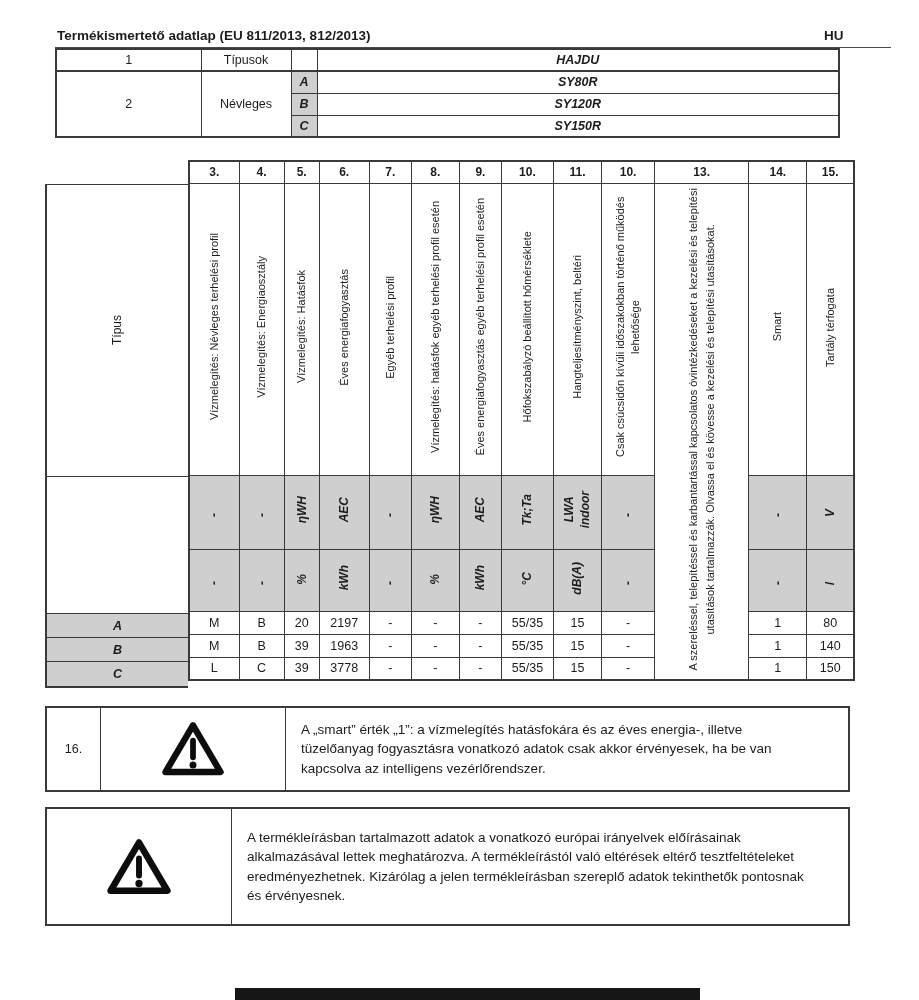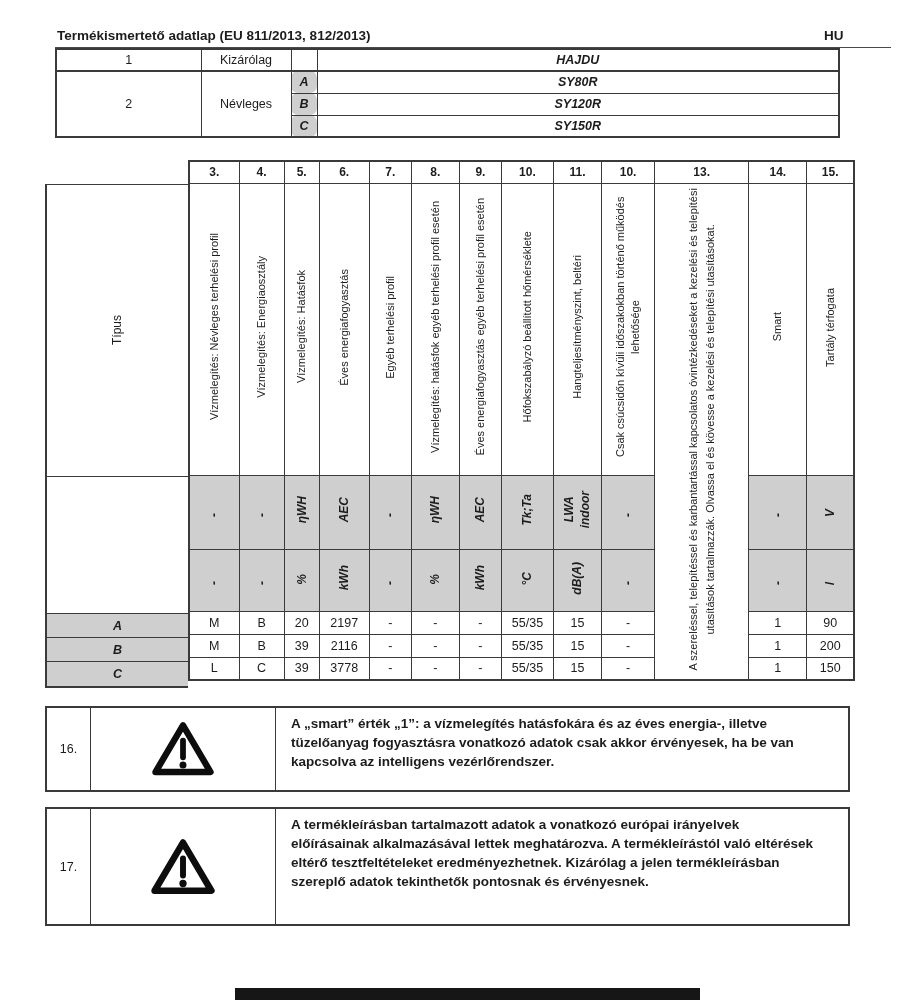--- a/index.html
+++ b/index.html
@@ -11,21 +11,21 @@
   .doc-title { position:absolute; top:28px; left:57px; font-size:13.5px; font-weight:bold; }
   .lang-code { position:absolute; top:28px; left:824px; font-size:13.5px; font-weight:bold; }
   .title-underline { position:absolute; top:47px; left:55px; width:836px; height:1px; background:#4a4a4a; }
 
   
   table { border-collapse:collapse; table-layout:fixed; }
   .ttable { position:absolute; top:48px; left:55px; width:783px; border:2px solid #3a3a3a; }
   .ttable td { border:1px solid #3a3a3a; font-size:12.5px; text-align:center; height:22px; overflow:hidden; }
   .ttable tr.hrow td { border-bottom:2px solid #3a3a3a; }
   .gray { background:#cfcfcf; }
-  .ival { font-style:italic; font-weight:bold;border-radius:7px; }
+  .ival { font-style:italic; font-weight:bold; }
 
   
   .main-wrap { position:absolute; top:160px; left:45px; width:810px; height:532px; }
   .left-col { position:absolute; top:24px; left:0; width:143px;
               border-left:2px solid #3a3a3a; border-top:1px solid #3a3a3a; border-bottom:2px solid #3a3a3a; }
   .left-col .lcell { border-bottom:1px solid #3a3a3a; text-align:center; vertical-align:middle; }
   .left-col .lcell:last-child { border-bottom:none; }
   .cell-tipus { height:292px; display:flex; align-items:center; justify-content:center; }
   .cell-lempty { height:137px; }
   .cell-rowlabel { height:24px; background:#cfcfcf; font-size:12.5px; font-style:italic; font-weight:bold;
@@ -42,24 +42,24 @@
           text-align:center; white-space:pre-line; font-size:11px; line-height:1.35; max-height:286px; }
   .vert.sym { font-size:12px; font-style:italic; font-weight:bold; max-height:70px; }
   .vert.unit { font-size:12px; font-style:italic; font-weight:bold; max-height:58px; }
   .vert.big { max-height:496px; line-height:1.55; }
   .vert.tlabel { font-size:12px; max-height:286px; }
 
   
   .note { position:absolute; left:45px; width:805px; border:2px solid #3a3a3a; display:flex; background:#fff; }
   .note-16 { top:706px; height:86px; }
   .note-17 { top:807px; height:119px; }
-  .note-num { width:44px; border-right:1px solid #3a3a3a; display:flex; align-items:center; justify-content:center;
+  .note-num { width:54px; border-right:1px solid #3a3a3a; display:flex; align-items:center; justify-content:center;
               font-size:12.5px; }
   .note-icon { width:185px; border-right:1px solid #3a3a3a; display:flex; align-items:center; justify-content:center; }
-  .note-text { flex:1; display:flex; align-items:flex-start; padding:6px 30px 6px 15px;font-weight:bold; }
+  .note-text { flex:1; display:flex; align-items:center; padding:6px 30px 6px 15px; }
   .note-text p { font-size:13.5px; line-height:1.42; max-width:565px; }
 
   .bottom-bar { position:absolute; top:988px; left:235px; width:465px; height:12px; background:#161616; }
 </style>
 </head>
 <body>
 
 <div class="page">
 
   <div class="doc-title">Termékismertető adatlap (EU 811/2013, 812/2013)</div>
@@ -69,21 +69,21 @@
   <table class="ttable">
     <colgroup>
         <col style="width:145px">
         <col style="width:90px">
         <col style="width:26px">
         <col style="width:522px">
       </colgroup>
     <tbody>
         <tr class="hrow">
       <td>1</td>
-      <td>Kizárólag</td>
+      <td>Típusok</td>
       <td></td>
       <td class="ival">HAJDU</td>
     </tr>
     <tr>
       <td rowspan="3">2</td>
       <td rowspan="3">Névleges</td>
       <td class="gray ival">A</td>
       <td class="ival">SY80R</td>
     </tr>
     <tr>
@@ -190,35 +190,35 @@
         <td>B</td>
         <td>20</td>
         <td>2197</td>
         <td>-</td>
         <td>-</td>
         <td>-</td>
         <td>55/35</td>
         <td>15</td>
         <td>-</td>
         <td>1</td>
-        <td>90</td>
+        <td>80</td>
       </tr>
       <tr class="r-data">
         <td>M</td>
         <td>B</td>
         <td>39</td>
-        <td>2116</td>
+        <td>1963</td>
         <td>-</td>
         <td>-</td>
         <td>-</td>
         <td>55/35</td>
         <td>15</td>
         <td>-</td>
         <td>1</td>
-        <td>200</td>
+        <td>140</td>
       </tr>
       <tr class="r-data">
         <td>L</td>
         <td>C</td>
         <td>39</td>
         <td>3778</td>
         <td>-</td>
         <td>-</td>
         <td>-</td>
         <td>55/35</td>
@@ -239,21 +239,20 @@
         <path d="M50 32 L50 58" stroke="#0d0d0d" stroke-width="9" stroke-linecap="round"></path>
         <circle cx="50" cy="70" r="5.5" fill="#0d0d0d"></circle>
       </svg>
     </div>
     <div class="note-text">
       <p>A „smart” érték „1”: a vízmelegítés hatásfokára és az éves energia-, illetve tüzelőanyag fogyasztásra vonatkozó adatok csak akkor érvényesek, ha be van kapcsolva az intelligens vezérlőrendszer.</p>
     </div>
   </div>
 
   <div class="note note-17">
-    <div class="note-num">17.</div>
     <div class="note-icon">
       <svg viewBox="0 0 100 90" width="66" height="62">
         <path d="M50 8 L93 81 L7 81 Z" fill="#ffffff" stroke="#0d0d0d" stroke-width="10" stroke-linejoin="round"></path>
         <path d="M50 32 L50 58" stroke="#0d0d0d" stroke-width="9" stroke-linecap="round"></path>
         <circle cx="50" cy="70" r="5.5" fill="#0d0d0d"></circle>
       </svg>
     </div>
     <div class="note-text">
       <p>A termékleírásban tartalmazott adatok a vonatkozó európai irányelvek előírásainak alkalmazásával lettek meghatározva. A termékleírástól való eltérések eltérő tesztfeltételeket eredményezhetnek. Kizárólag a jelen termékleírásban szereplő adatok tekinthetők pontosnak és érvényesnek.</p>
     </div>

